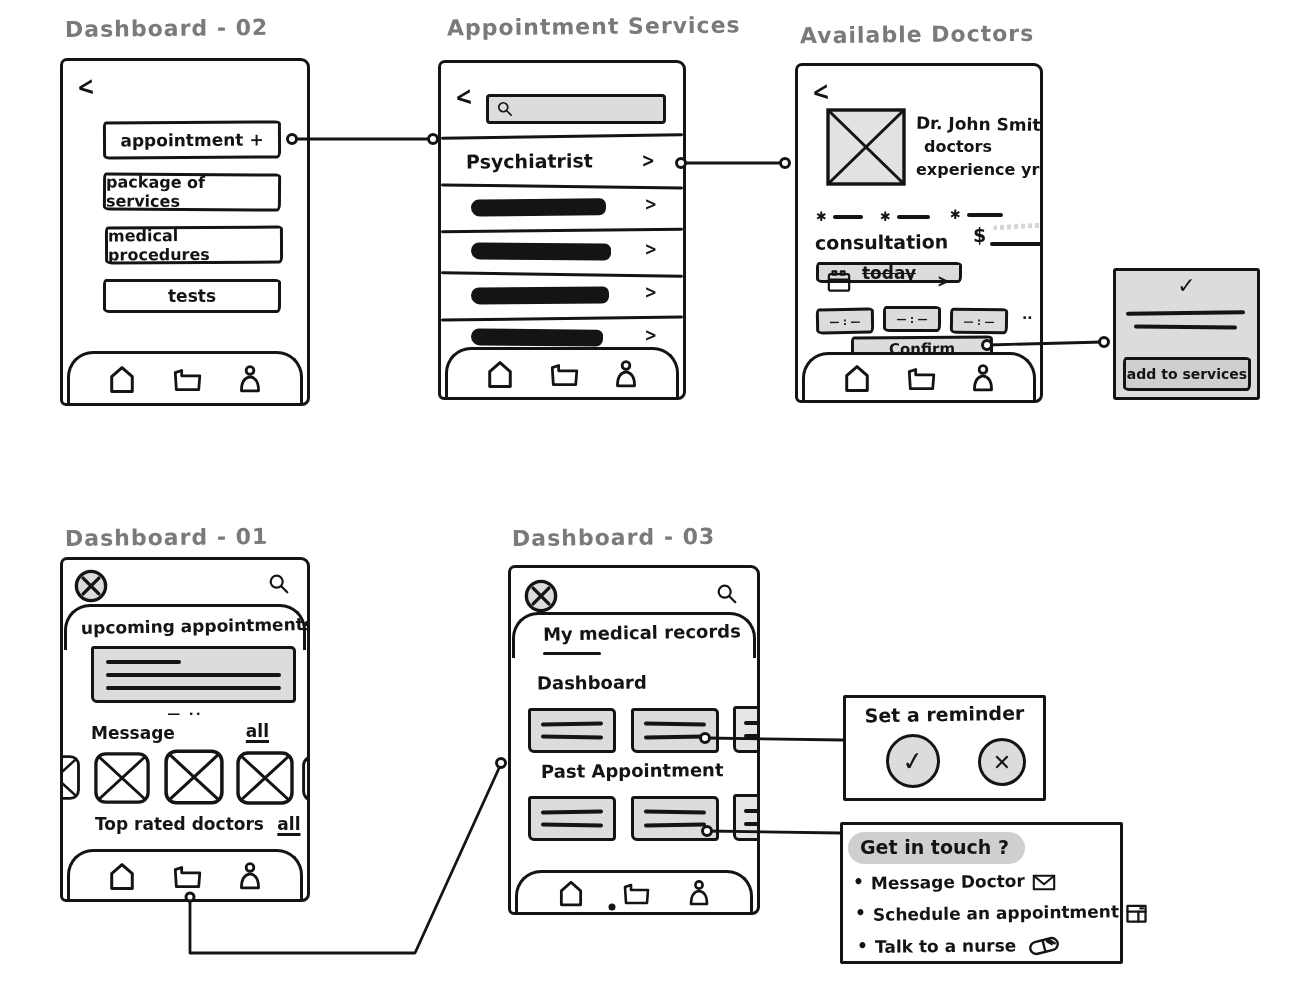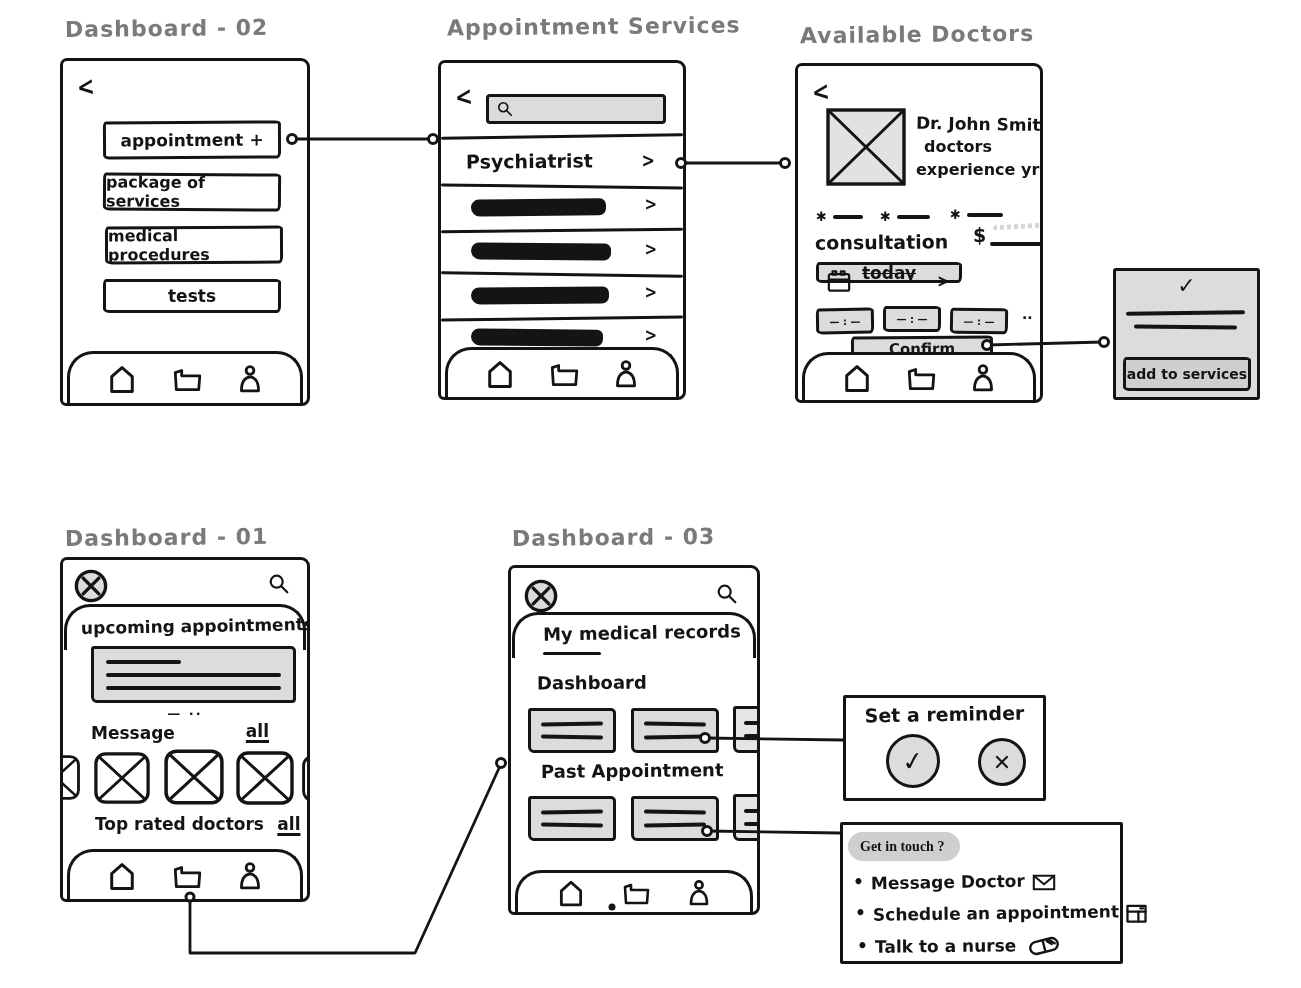--- a/index.html
+++ b/index.html
@@ -295,21 +295,21 @@
     <div class="circbtn" style="left:40px;top:36px;width:54px;height:54px;font-size:26px;">
         <span style="transform:rotate(-8deg);">✓</span>
       </div>
     <div class="circbtn" style="left:132px;top:40px;width:48px;height:48px;font-size:22px;">
         <span>✕</span>
       </div>
   </div>
 
   <div class="abs" style="left:840px;top:822px;width:283px;height:142px;border:3.5px solid var(--ink);background:#fff;border-radius:2px;z-index:40;">
     <div class="abs" style="left:5px;top:7px;background:#cfcfcf;border-radius:17px;padding:4px 16px 6px 12px;">
-      <span class="hw" style="font-size:14px;font-family:Liberation Serif, serif;">Get in touch ?</span>
+      <span class="hw" style="font-size:19px;">Get in touch ?</span>
     </div>
     <div class="abs bullet-row" style="left:10px;top:47px;font-size:17px;">
       <span>•</span>
       <span style="transform:rotate(-1deg);">Message Doctor</span>
       <svg class="sk" width="24" height="17" viewBox="0 0 28 20">
           <rect x="2" y="2" width="24" height="16"></rect>
           <path d="M2 2 L14 12 L26 2"></path>
         </svg>
     </div>
     <div class="abs bullet-row" style="left:12px;top:78px;font-size:17px;">

